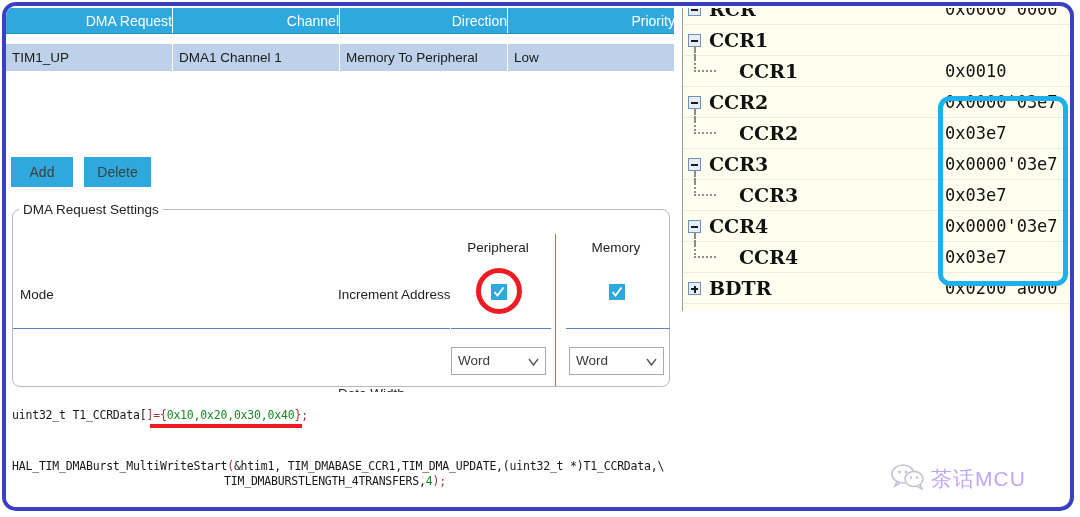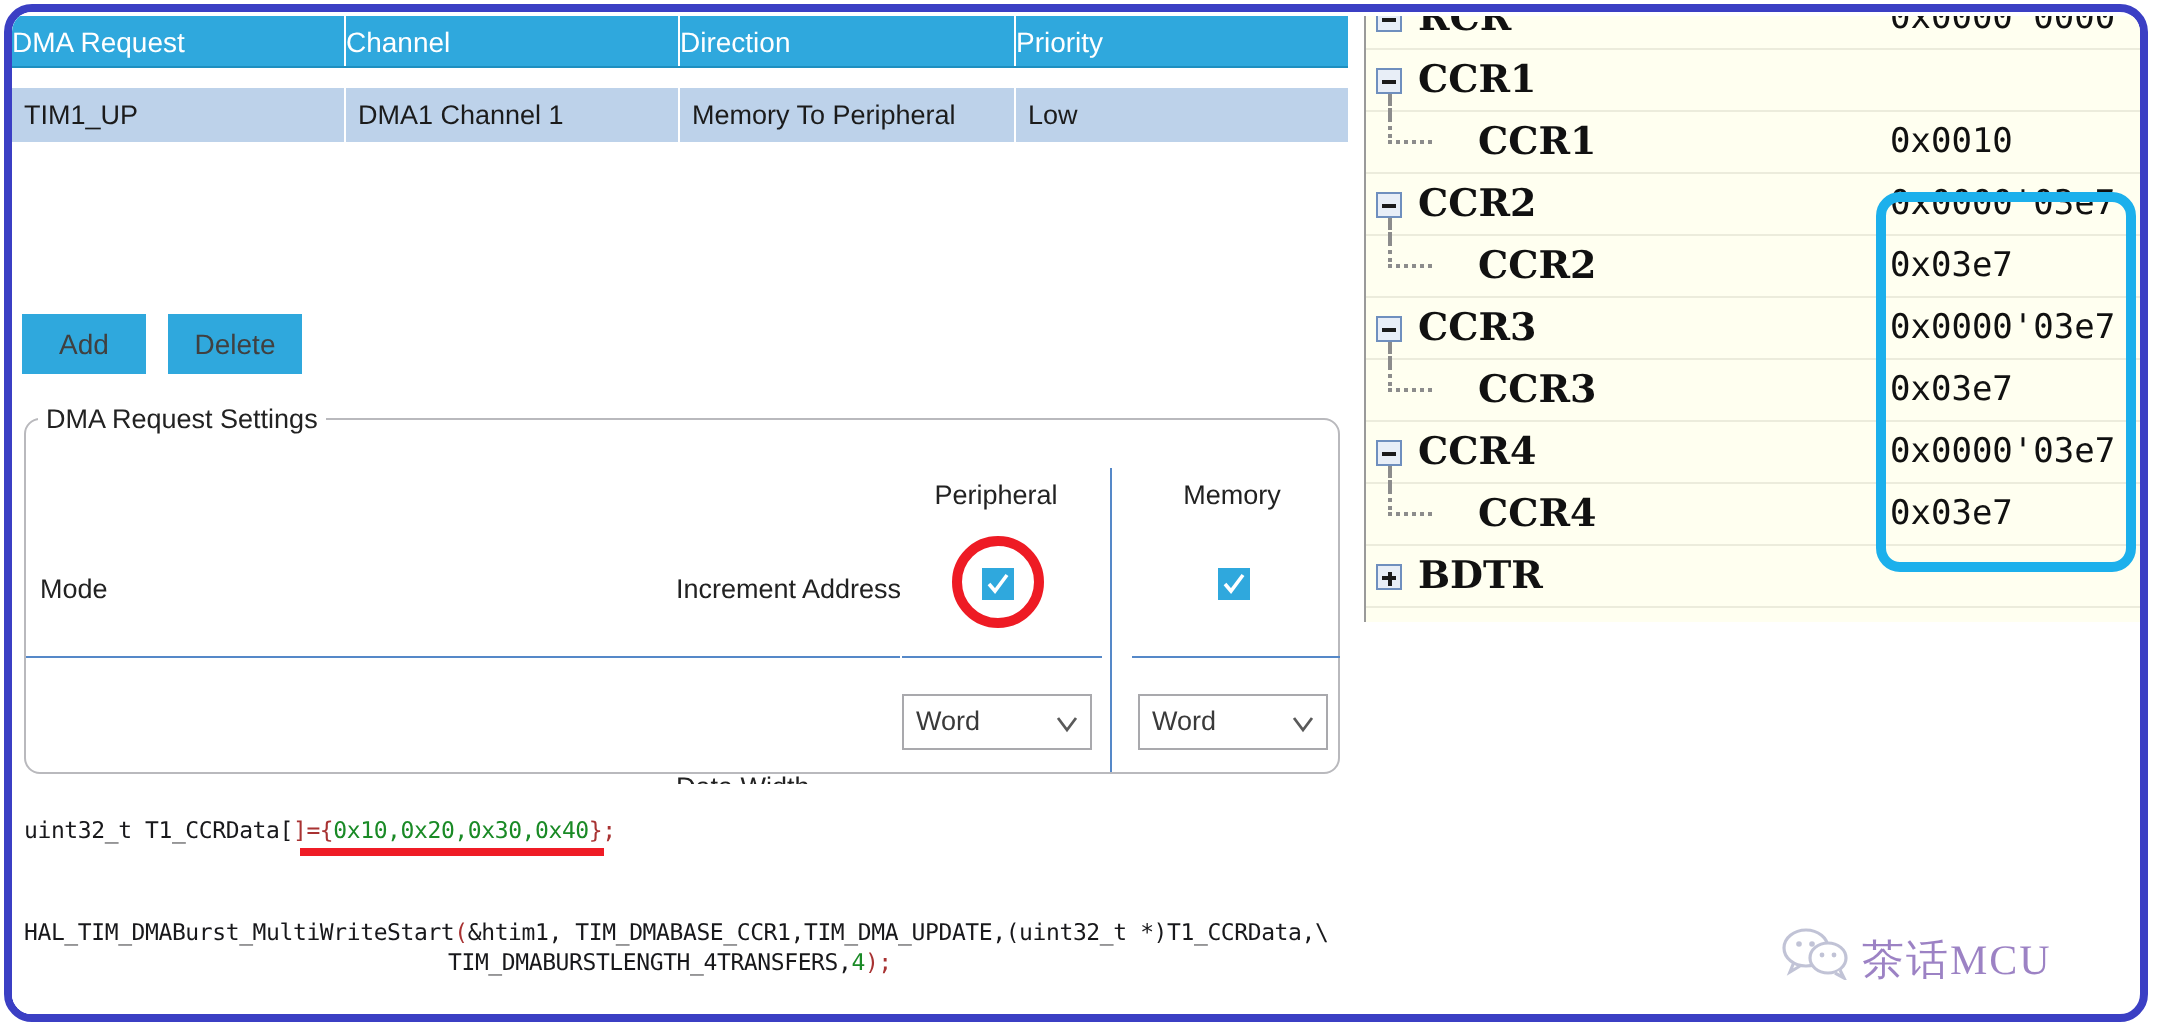--- a/index.html
+++ b/index.html
@@ -46,21 +46,21 @@
     top: 2px;
     width: 666px;
     border-collapse: collapse;
     table-layout: fixed;
   }
   .dma-table th {
     background: #2fa8dd;
     color: #ffffff;
     font-size: 14px;
     font-weight: normal;
-    text-align: left;
+    text-align: right;
     height: 25px;
     padding: 0;
     border-right: 1px solid #ffffff;
     border-bottom: 1px solid #1e8fc0;
   }
   .dma-table th:last-child { border-right: none; }
   .dma-table td {
     font-size: 13.5px;
     color: #1b1b1b;
     height: 27px;
@@ -341,23 +341,23 @@
   #watermark {
     position: absolute;
     left: 885px;
     top: 458px;
     display: flex;
     align-items: center;
     gap: 6px;
     opacity: 0.55;
   }
   #watermark .wm-text {
-    font-family: Liberation Serif, serif;
+    font-family: Liberation Sans, sans-serif;
     font-size: 21px;
-    color: #4c1d95;
+    color: #8b5cf6;
     letter-spacing: 1px;
   }
 </style>
 </head>
 <body>
 
 <div id="frame">
 
   <div id="left-pane">
 
@@ -503,20 +503,21 @@
           <div class="elbow"></div>
           <div class="tname">CCR4</div>
           <div class="tval">0x03e7</div>
         </div>
         <div class="treerow lvl0">
           <div class="expander">
             <div class="bar-h"></div>
             <div class="bar-v"></div>
           </div>
           <div class="tname">BDTR</div>
+          <div class="tval">0x0200'a000</div>
         </div>
       </div>
     <div id="cyan-box"></div>
   </div>
 
   <div id="watermark">
     <span>
       <svg width="34" height="26" viewBox="0 0 34 26">
         <ellipse cx="12" cy="10" rx="11" ry="9" fill="none" stroke="#8f93b5" stroke-width="1.6"></ellipse>
         <path d="M6 17 L4 22 L9 19" fill="none" stroke="#8f93b5" stroke-width="1.6"></path>

